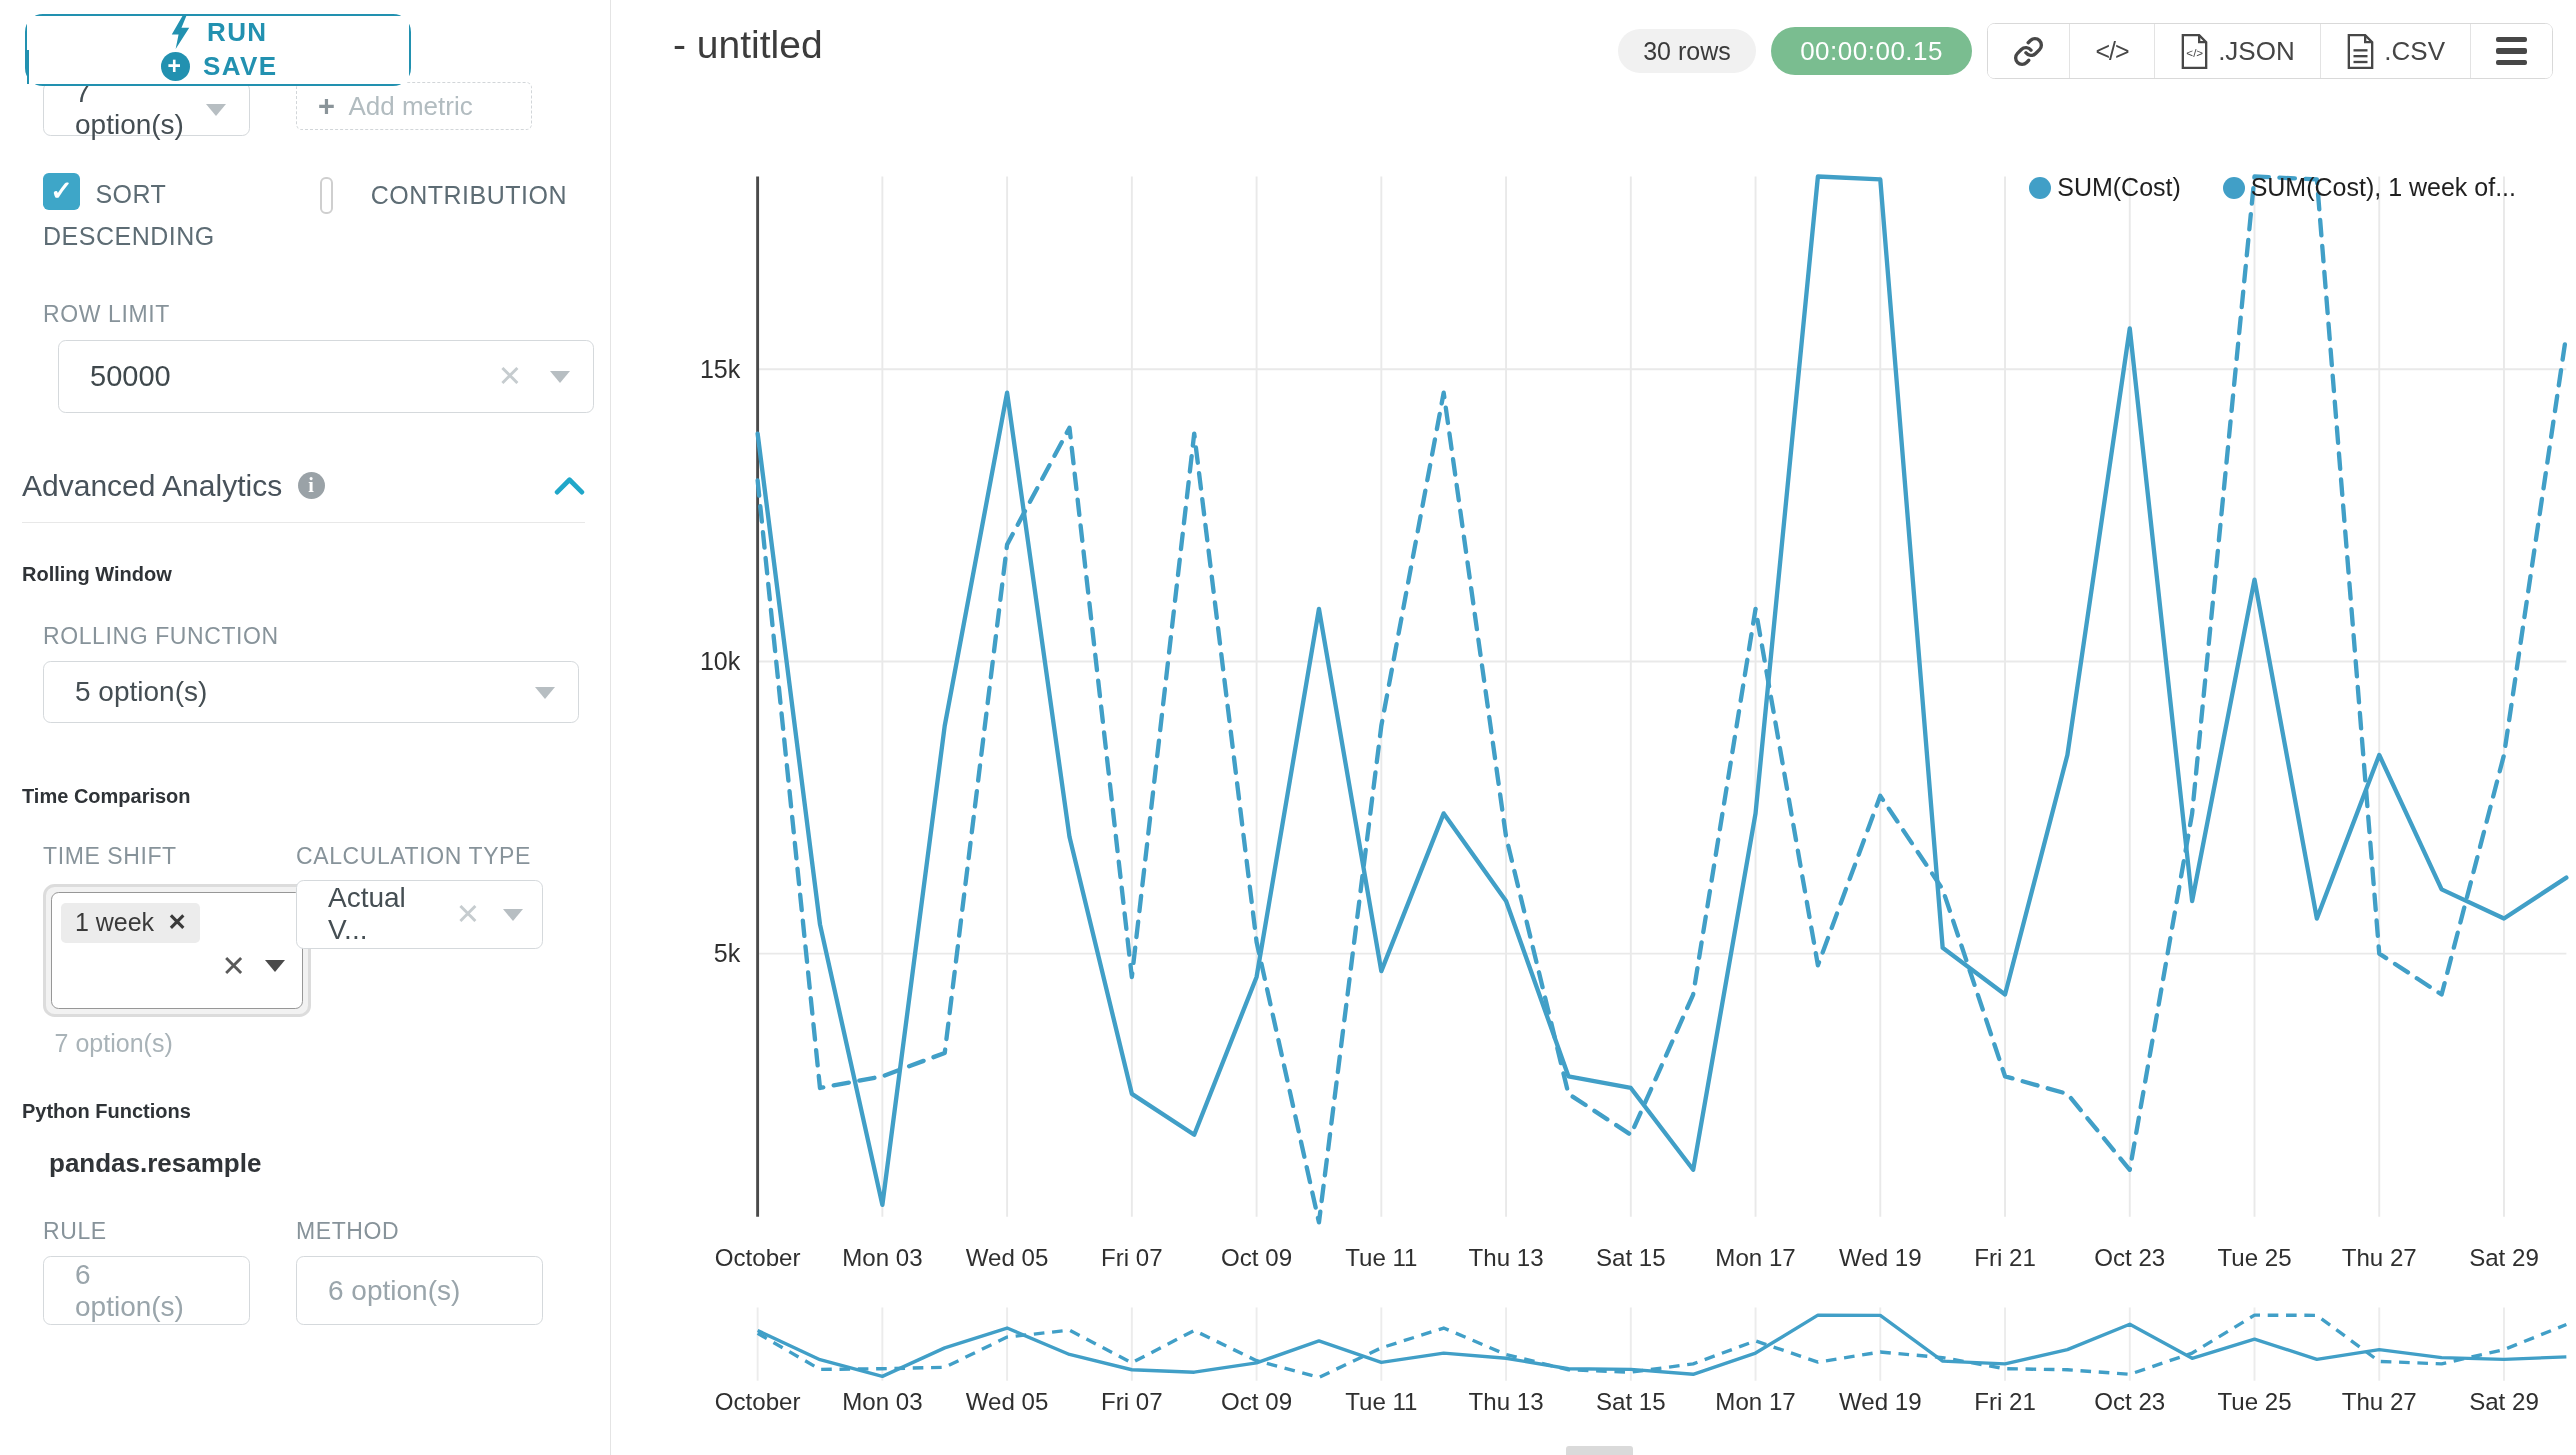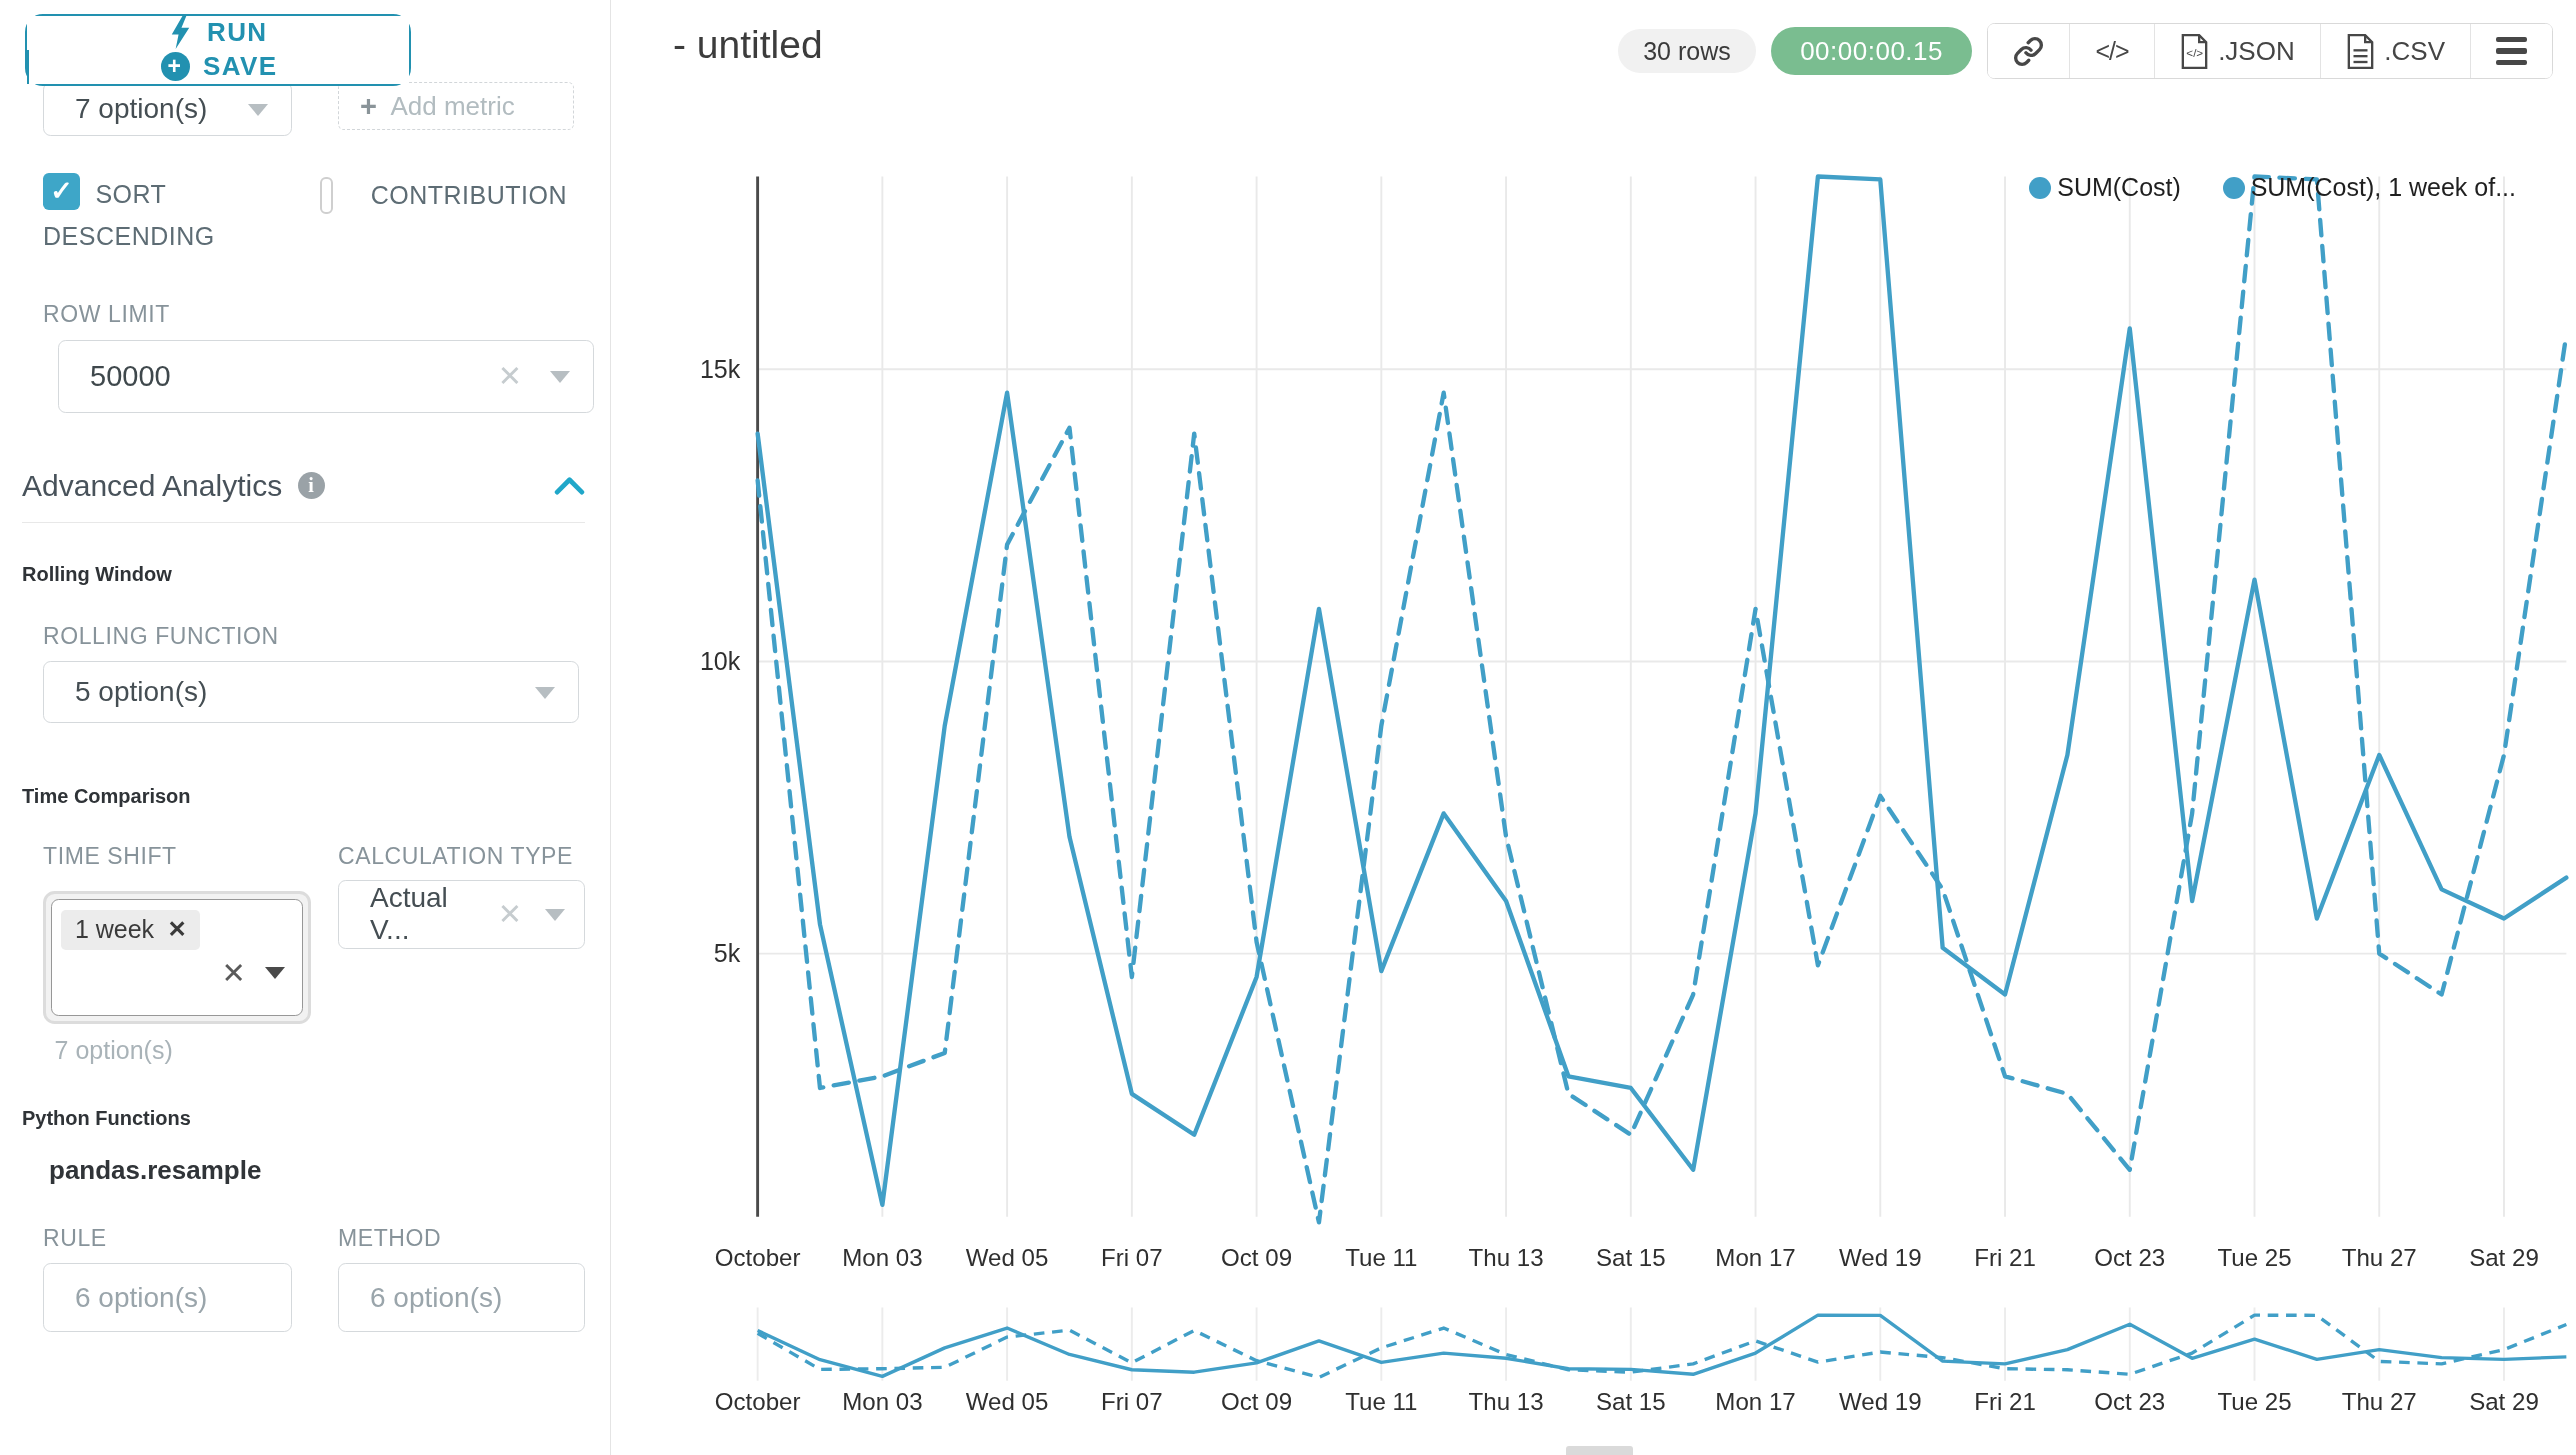--- a/index.html
+++ b/index.html
@@ -18,21 +18,21 @@
                background:#fff; z-index:3;flex-direction:column; }
   .btn-group button { flex:1; display:flex; align-items:center; justify-content:center;
                gap:13.5px; background:#fff; border:none; color:#2291b0; font-weight:bold;
                font-size:26px; letter-spacing:1.4px; cursor:pointer;
                font-family:"Liberation Sans",sans-serif; border-radius:5.8px; }
   .btn-group button + button { border-left:2.4px solid #2291b0; border-radius:0 5.8px 5.8px 0; }
   .plus-circle { width:29px; height:29px; border-radius:50%; background:#2291b0;
                color:#fff; font-size:23px; font-weight:bold; line-height:29px; text-align:center; }
 
   .two-col { display:flex; gap:46px; }
-  .col { width:249px; }
+  .col { width:207px; }
   .col2 { width:247px; }
 
   .select { position:relative; border:1.9px solid #d5d9dc; border-radius:7.7px;
             background:#fff; display:flex; align-items:center; padding:0 67px 0 31px;
             color:#454e53; font-size:28px; cursor:pointer; }
   .select .caret { position:absolute; right:23px; top:50%; margin-top:-4.8px; }
   .select .clear-x { position:absolute; right:71px; top:50%; margin-top:-16.4px;
             color:#c6cccf; font-size:29px; line-height:33px; }
   .caret { width:0; height:0; border-left:10.6px solid transparent;
            border-right:10.6px solid transparent; border-top:12.5px solid #b7bec2; }
@@ -72,21 +72,21 @@
 
   .mt-rolling { margin-top:37px; }
   .sel-rolling { margin-top:11.6px; width:536px; height:62px; }
 
   .mt-periods { margin-top:42px; }
   .empty-input { margin-top:11.6px; width:100%; height:69px; border:1.9px solid #d5d9dc;
                  border-radius:7.7px; background:#fff; font-size:27px; padding:0 19px;
                  font-family:"Liberation Sans",sans-serif; }
 
   .mt-tc { margin-top:35px; }
-  .ts-outer { margin-top:21px; width:268px; height:133px; border:3.9px solid #dcdcdc;
+  .ts-outer { margin-top:14px; width:268px; height:133px; border:3.9px solid #dcdcdc;
               border-radius:11.6px; padding:4.8px; background:#f2f2f2; }
   .ts-inner { position:relative; width:100%; height:100%; background:#fff;
               border:1.9px solid #979797; border-radius:7.7px; padding:9.6px; }
   .ts-tag { display:inline-flex; align-items:center; gap:13.5px; background:#ececec;
             border-radius:4.8px; padding:5.8px 13.5px; font-size:25px; color:#3a3a3a; }
   .ts-tag .tag-x { font-weight:bold; font-size:23px; color:#3a3a3a; cursor:pointer; }
   .ts-icons { position:absolute; right:17.4px; top:56px; display:flex; align-items:center; gap:19px; }
   .ts-icons .x { color:#5a5a5a; font-size:29px; }
   .ts-icons .caret { border-top-color:#4a4a4a; }
   .helper { margin-top:11.6px; margin-left:11.6px; color:#a9b3b8; font-size:25px; }

